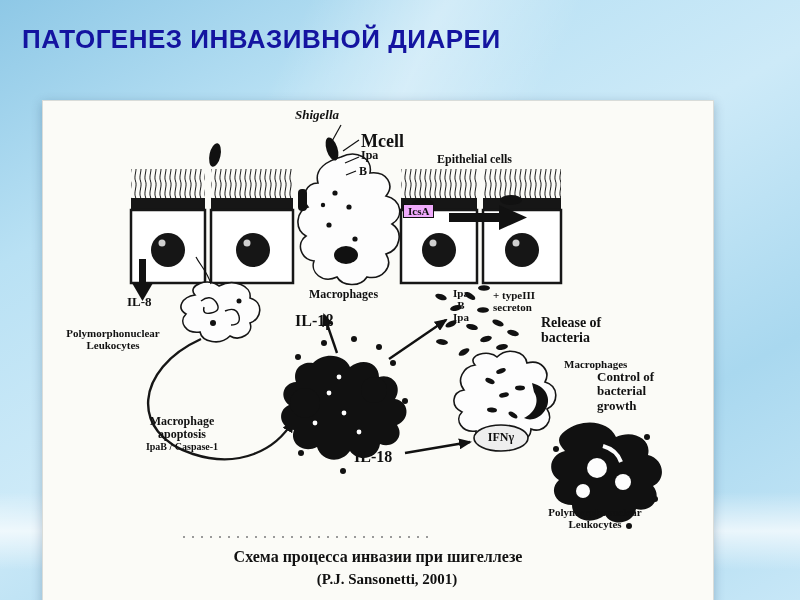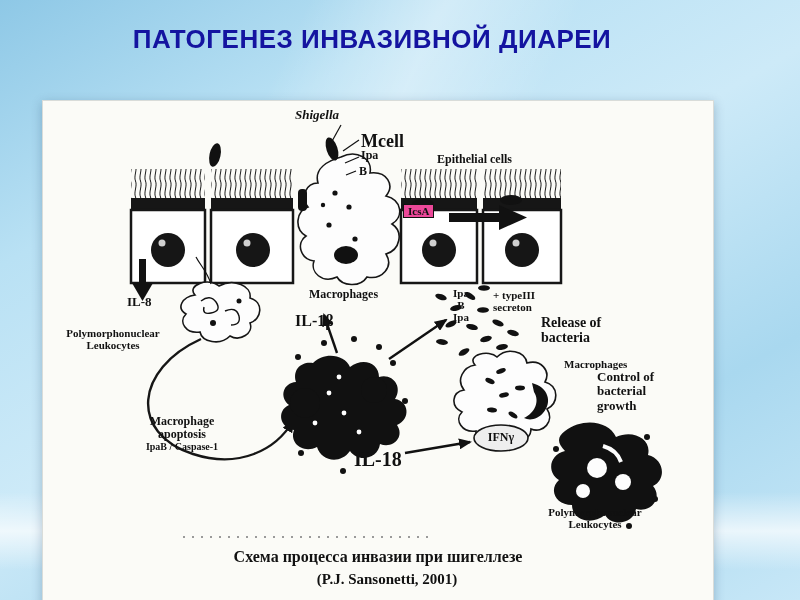--- a/index.html
+++ b/index.html
@@ -7,33 +7,33 @@
     width:800px;height:600px;overflow:hidden;position:relative;
     background:linear-gradient(150deg,#8ec8e6 0%,#b9e1f4 25%,#cdeaf8 48%,#a9d8ef 75%,#c7e7f7 100%);
     font-family:"Liberation Serif",serif;
   }
   .stage{position:absolute;left:0;top:0;width:800px;height:600px;}
   .streak{position:absolute;left:-100px;top:-60px;width:1000px;height:320px;pointer-events:none;
     background:linear-gradient(115deg,rgba(255,255,255,0) 38%,rgba(255,255,255,.38) 50%,rgba(255,255,255,0) 62%);}
   .glow{position:absolute;left:0;top:492px;width:800px;height:78px;pointer-events:none;
     background:linear-gradient(to bottom,rgba(255,255,255,0),rgba(255,255,255,.7) 50%,rgba(255,255,255,0));}
   .slide-title{
-    position:absolute;left:22px;top:24px;width:700px;text-align:center;
+    position:absolute;left:22px;top:24px;width:700px;
     font-family:"Liberation Sans",sans-serif;font-weight:bold;font-size:26px;
     letter-spacing:.5px;color:var(--title-color,#1414a0);
   }
   .panel{
     position:absolute;left:42px;top:88px;width:670px;height:508px;
     background:#fbfbf7;border:1px solid #d9dcd9;box-shadow:0 3px 10px rgba(0,40,80,.25);margin-top:12px;
   }
   .panel svg{position:absolute;left:0;top:0;}
   .lbl{position:absolute;font-family:"Liberation Serif",serif;font-weight:bold;color:#111;
     white-space:nowrap;line-height:1.1;}
   .center{text-align:center;white-space:normal;}
-  .boxed{background:#ec4899;border:1.5px solid #111;padding:0 4px;}
+  .boxed{background:#f0abfc;border:1.5px solid #111;padding:0 4px;}
 </style>
 </head>
 <body>
 
 <div class="stage">
   <div class="streak"></div>
   <div class="glow"></div>
 
   <div class="slide-title">ПАТОГЕНЕЗ ИНВАЗИВНОЙ ДИАРЕИ</div>
 
@@ -225,21 +225,21 @@
 
     <div class="lbl" style="left:521px;top:257px;font-size:11px">Macrophages</div>
 
     <div class="lbl" style="left:554px;top:269px;font-size:13px">
       <div>Control of</div>
       <div>bacterial</div>
       <div>growth</div>
     </div>
 
     <div class="lbl center" style="left:436px;top:330px;width:44px;font-size:12px">IFNγ</div>
-    <div class="lbl" style="left:311px;top:347px;font-size:20px">IL-18</div>
+    <div class="lbl" style="left:311px;top:347px;font-size:16px">IL-18</div>
 
     <div class="lbl center" style="left:64px;top:314px;width:150px;font-size:12px">
       <div>Macrophage</div>
       <div>apoptosis</div>
       <div style="font-size:10px">IpaB / Caspase-1</div>
     </div>
 
     <div class="lbl center" style="left:478px;top:405px;width:148px;font-size:11px">
       <div>Polymorphonuclear</div>
       <div>Leukocytes</div>

